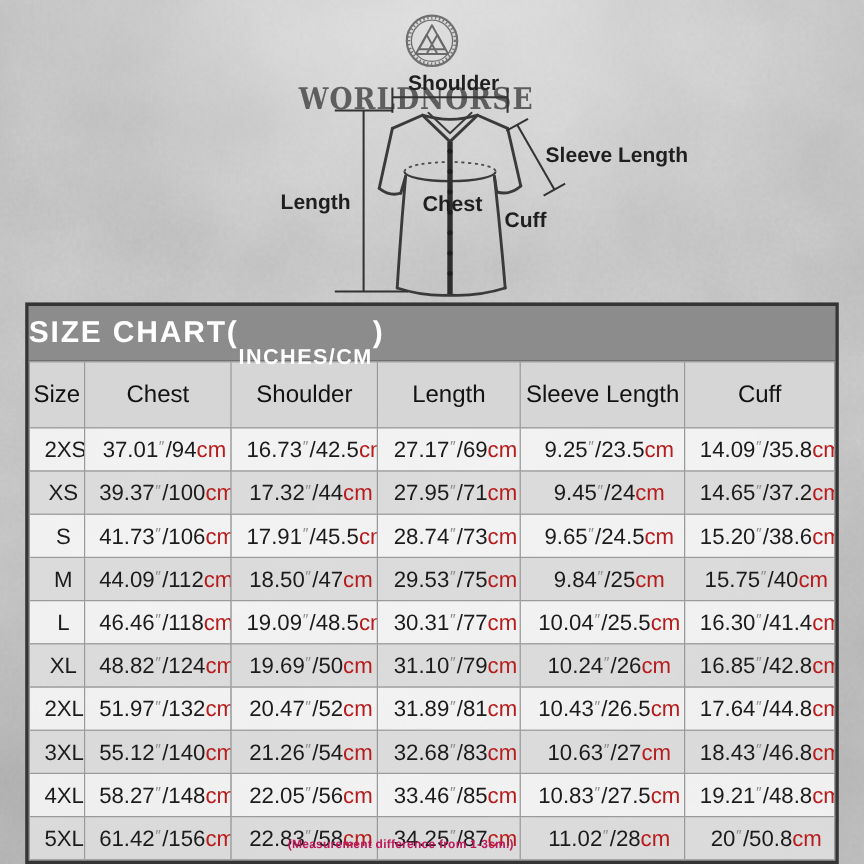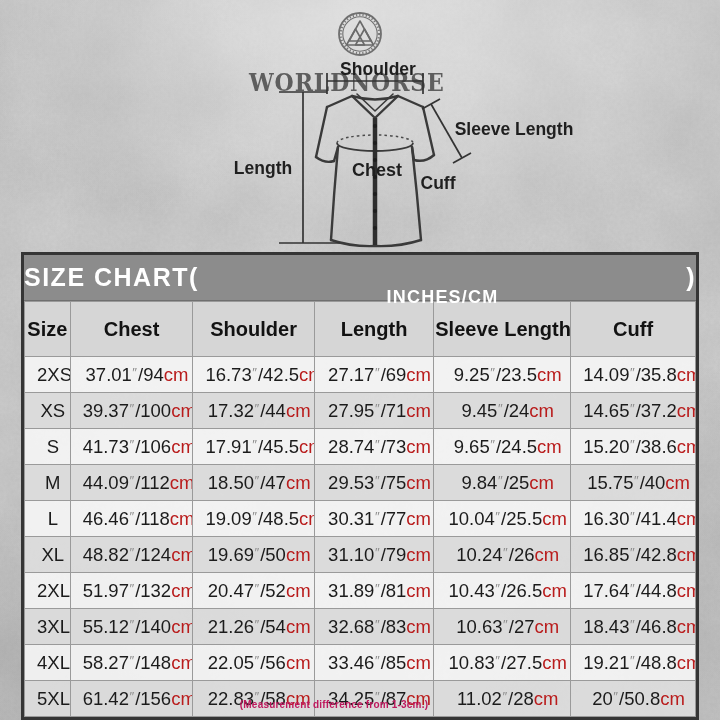--- a/index.html
+++ b/index.html
@@ -40,35 +40,35 @@
   }
 
   
   .chart-wrap{
     position:absolute;top:252px;left:21px;width:678px;
     border:3px solid #353535;box-sizing:border-box;
     background:rgba(240,240,240,.35);
   }
   .title-bar{
     height:45px;background:#8c8c8c;border-bottom:1px solid #6f6f6f;
-    display:flex;align-items:center;justify-content:space-between;
+    display:flex;align-items:center;justify-content:flex-start;
     color:#ffffff;font-weight:700;letter-spacing:1.5px;
   }
   .title-big{font-size:25px;}
   .title-small{font-size:18px;letter-spacing:1.2px;margin-top:40px;}
   table.size-table{
     width:100%;border-collapse:collapse;table-layout:fixed;
   }
   table.size-table th,table.size-table td{
     border:1px solid #9a9a9a;text-align:center;vertical-align:middle;
     overflow:hidden;white-space:nowrap;
   }
   table.size-table th{
     height:52px;background:rgba(214,214,214,.95);
-    font-size:20px;font-weight:700;color:#121212;
+    font-size:20px;font-weight:400;color:#121212;
   }
   table.size-table td{
     height:33px;font-size:18.5px;color:#1b1b1b;background:rgba(248,248,248,.82);padding-left:12px;
   }
   table.size-table tr.alt td{background:rgba(220,220,220,.90);}
   td .pr{color:#8e8e8e;font-size:.72em;position:relative;top:-.30em;margin:0 1px 0 .5px;}
   td .cm{color:#b91c1c;}
 
   .footnote{
     position:absolute;top:699px;left:0;width:668px;text-align:center;

